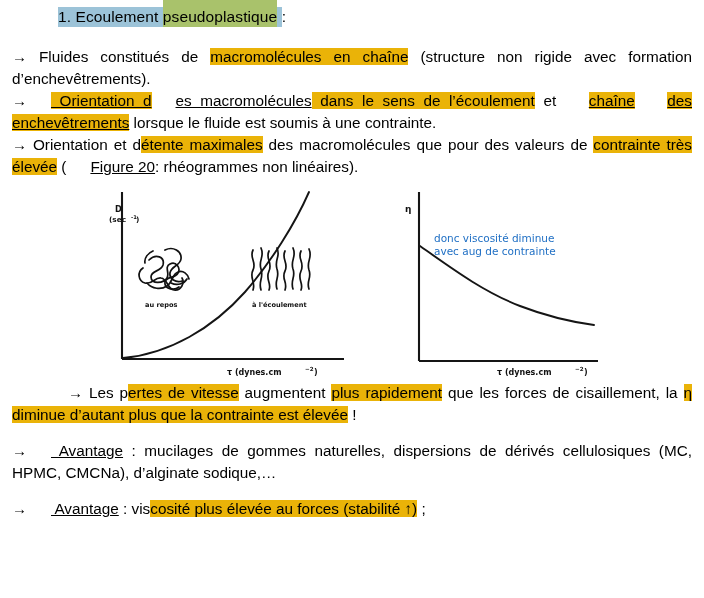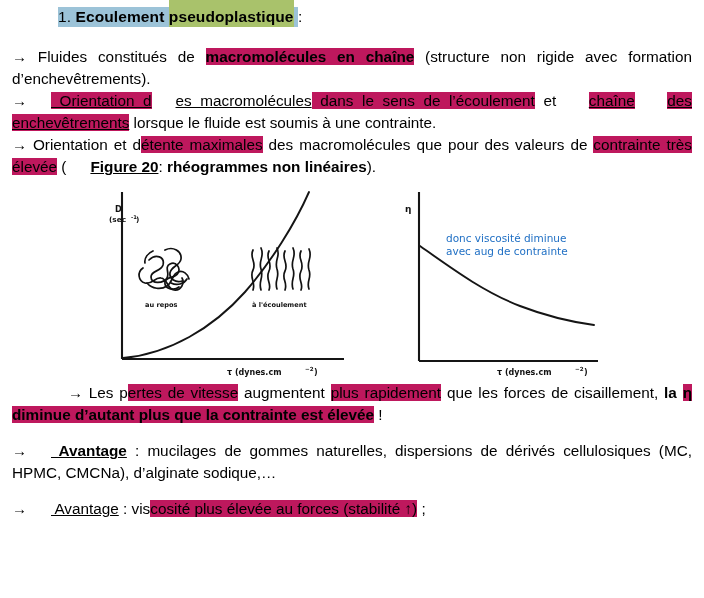--- a/index.html
+++ b/index.html
@@ -33,35 +33,35 @@
     letter-spacing: 0.1px;
   }
   .hl-blue {
     background: #9cc3d8;
     padding: 1px 0 2px 0;
   }
   .hl-green {
     background: #a9c26b;
     padding: 19px 0 2px 0;
   }
-  .b { font-weight: bold; }
+  .b { font-weight: normal; }
   .u { text-decoration: underline; margin-left: 24px; }
 
   
   .para {
     font-size: 15.3px;
     line-height: 22px;
     text-align: justify;
     margin: 0;
     padding: 0 2px 0 2px;
   }
   .para.j { text-align: justify; text-align-last: left; }
   .arrow { font-size: 15px; }
 
-  .hl { background: #be185d; }
+  .hl { background: #eab308; }
 
   .gap-1 { height: 19px; }
   .gap-3 { height: 14px; }
 
   
   .figures {
     position: relative;
     height: 192px;
     margin-top: 10px;
   }
@@ -69,21 +69,21 @@
     position: absolute;
     background: #ffffff;
   }
   .fig-left  { left: 99px;  top: 0; width: 248px; height: 190px; }
   .fig-right { left: 392px; top: 0; width: 208px; height: 190px; }
 
   .fig svg { display: block; }
 
   .blue-note {
     position: absolute;
-    left: 44px;
+    left: 32px;
     top: 44px;
     color: #1f6fc4;
     font-size: 10.5px;
     line-height: 12.5px;
     white-space: pre;
     font-family: "DejaVu Sans", sans-serif;
   }
 
   
   .indent { text-indent: 56px; }

